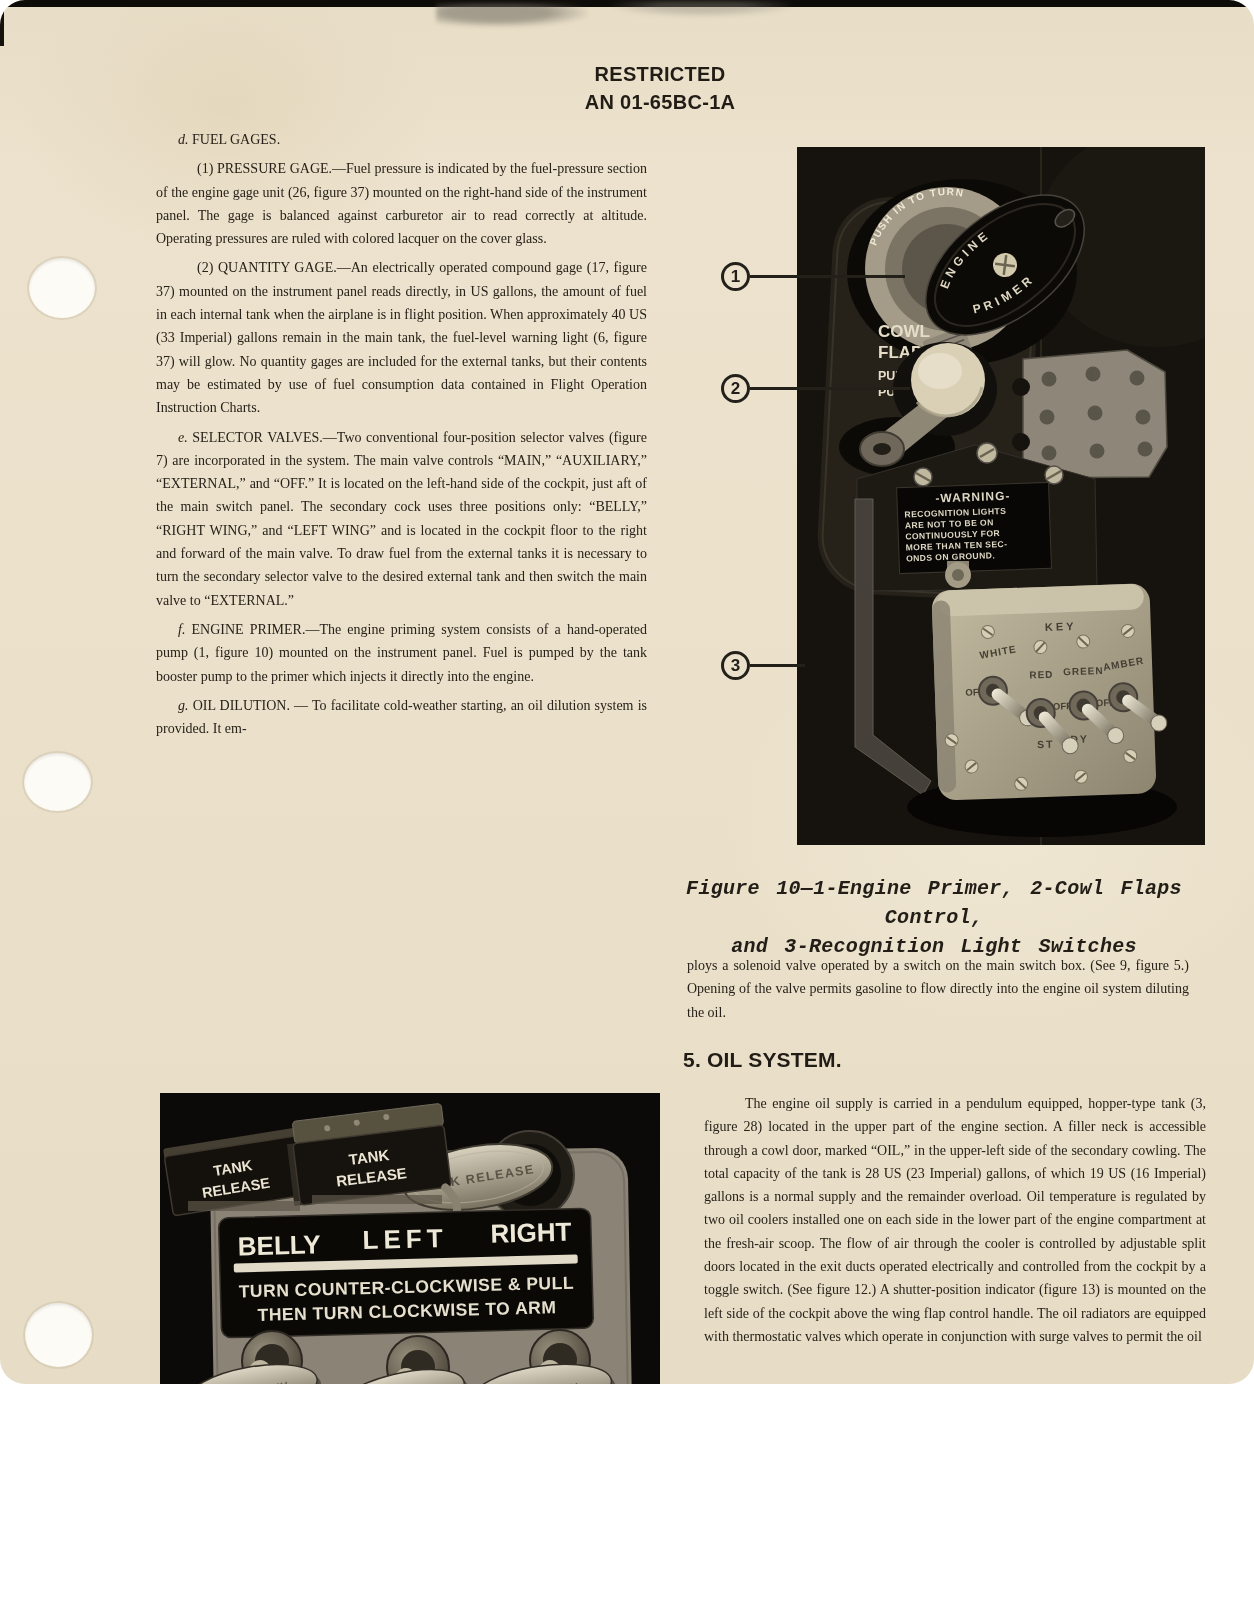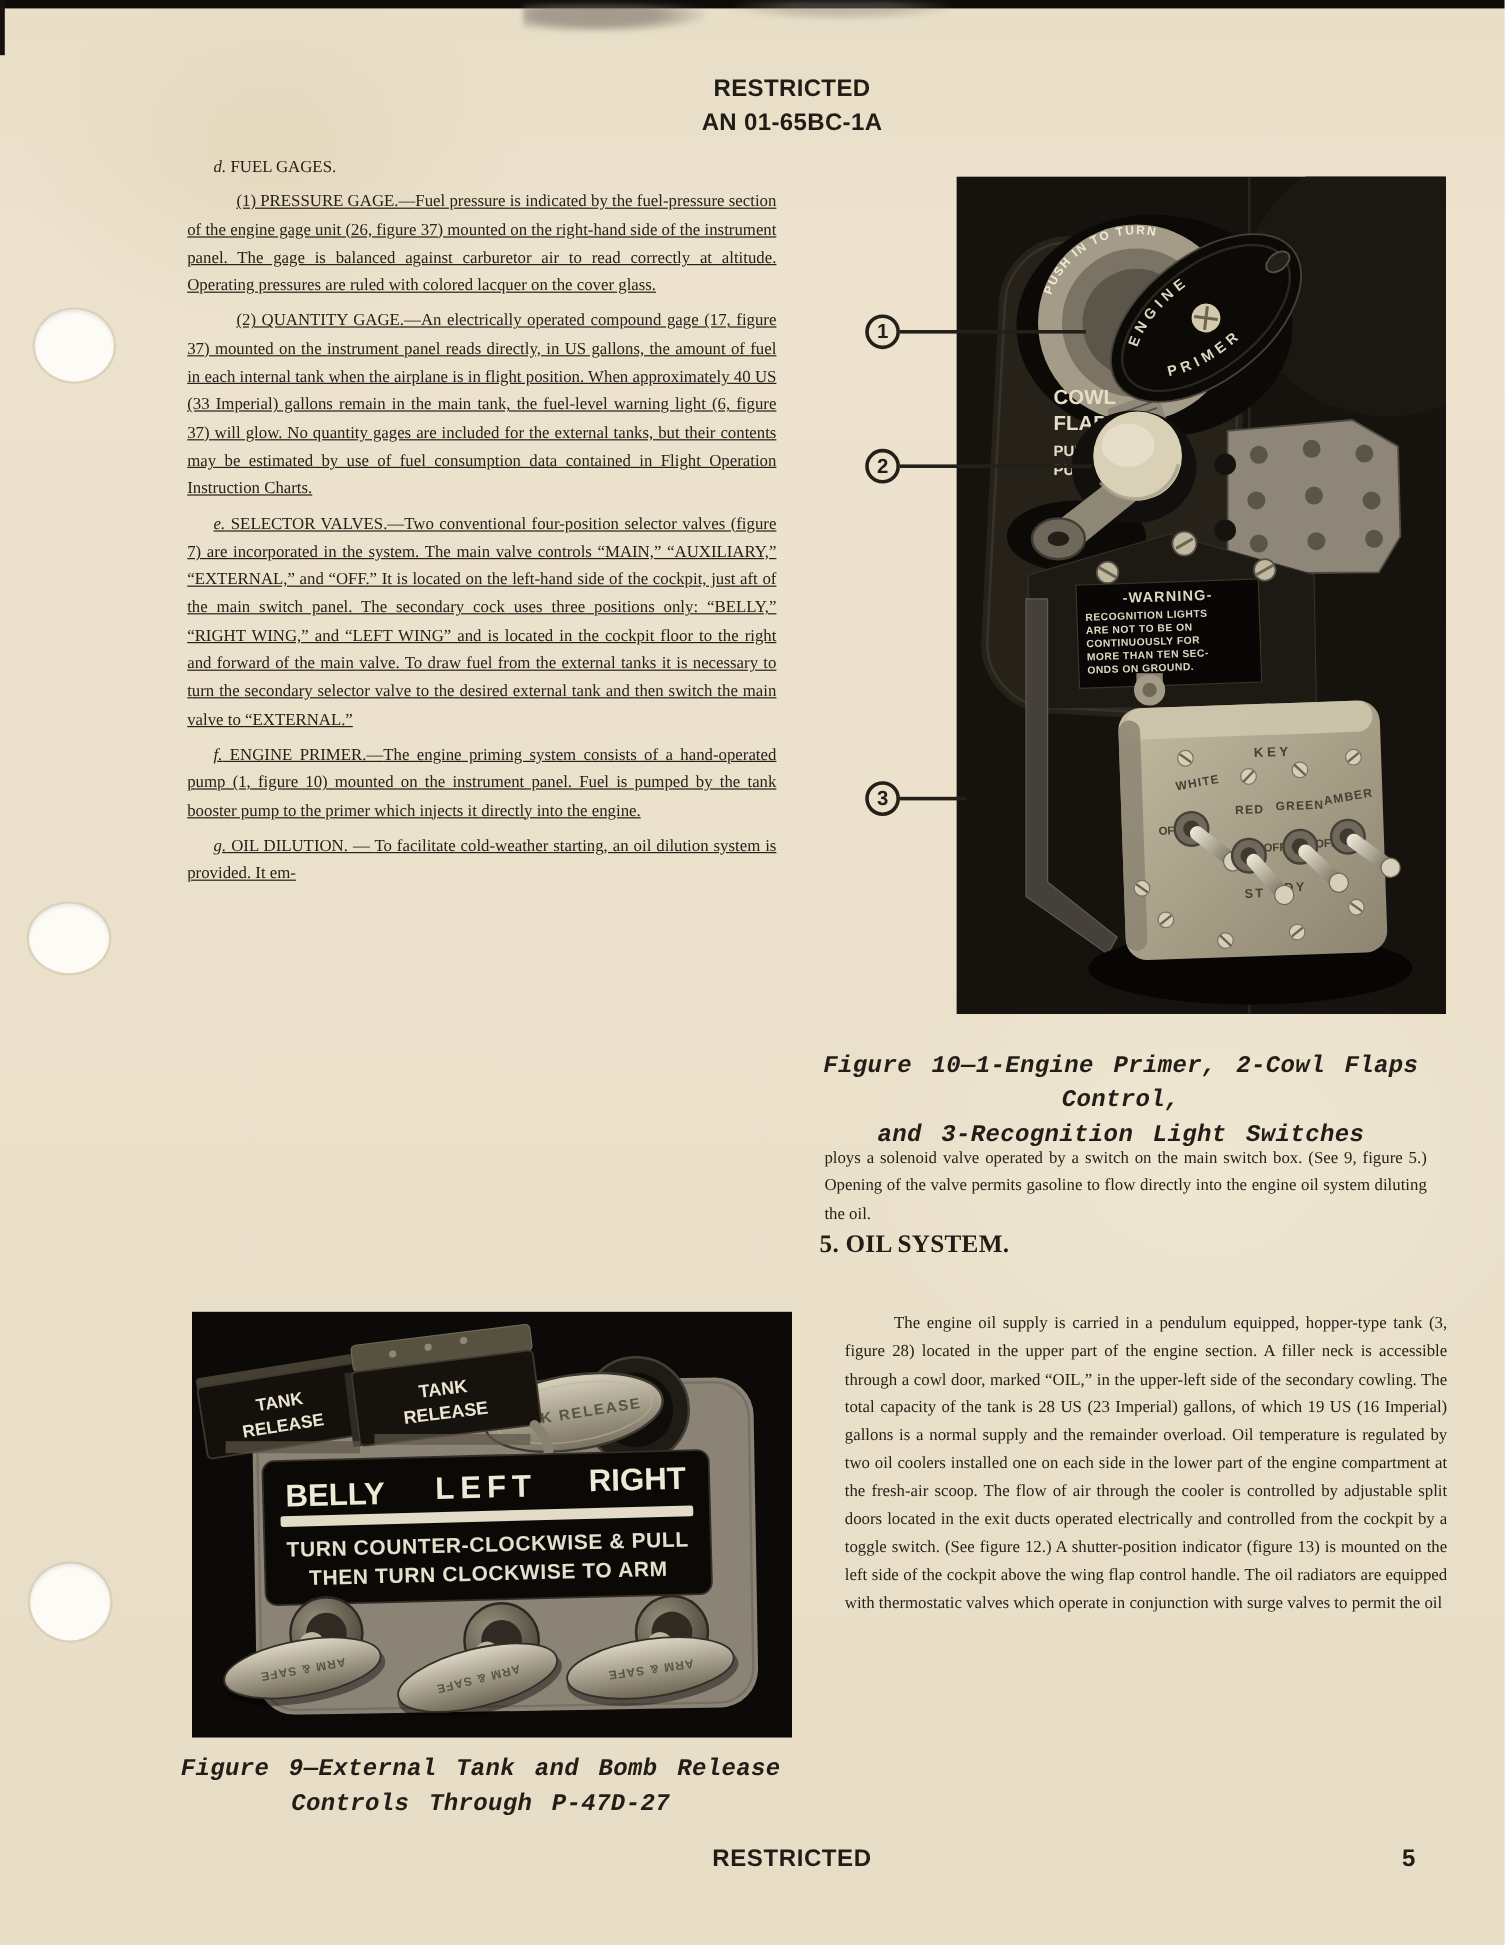--- a/index.html
+++ b/index.html
@@ -1,25 +1,26 @@
 <!DOCTYPE html>
 <html><head>
 <meta charset="utf-8">
 <style>
   html,body{margin:0;padding:0;}
   #page{
     position:relative;
-    width:1254px;height:1621px;
+    width:1254px;height:1384px;
     background:
       radial-gradient(ellipse 300px 200px at 18% 8%, rgba(210,190,150,0.25), transparent 70%),
       radial-gradient(ellipse 400px 300px at 80% 60%, rgba(255,250,235,0.25), transparent 70%),
       linear-gradient(180deg,#e8dec7 0%,#ece2cd 12%,#eae0ca 70%,#e7ddc6 100%);
     overflow:hidden;
     font-family:"Liberation Serif", serif;
     color:#272119;
+    border-radius:25px;
   }
   .topbar{position:absolute;left:0;top:0;width:1254px;height:7px;background:#0e0c09;}
   .leftedge{position:absolute;left:0;top:0;width:4px;height:46px;background:#15120e;}
   .smudge{position:absolute;filter:blur(2px);opacity:.55;}
   .smudge.s1{left:436px;top:3px;width:152px;height:24px;
     background:radial-gradient(ellipse at 40% 40%, #6b665c 0 40%, transparent 75%);}
   .smudge.s2{left:612px;top:1px;width:180px;height:16px;
     background:radial-gradient(ellipse at 50% 30%, #8a847a 0 35%, transparent 75%);opacity:.4;}
   .punch-hole{position:absolute;background:#fcfbf6;border-radius:50%;
     box-shadow:0 0 0 2px rgba(120,100,70,.12), inset 0 2px 3px rgba(0,0,0,.08);}
@@ -29,21 +30,21 @@
 
   .hdr{position:absolute;font-family:"Liberation Sans",sans-serif;font-weight:bold;
     font-size:20px;line-height:28px;color:#211c15;letter-spacing:.3px;}
   .hdr-center{left:480px;top:60px;width:360px;text-align:center;}
   .hdr-right{left:980px;top:60px;width:203px;text-align:right;}
 
   .col{position:absolute;width:500px;}
   .col-left{left:152px;top:124px;width:499px;}
   .body-para{font-size:14px;line-height:23.3px;text-align:justify;margin:4px;
     color:#272119;}
-  .mt{margin-top:6px;text-decoration:underline;}
+  .mt{margin-top:6px;}
   .indent-num{text-indent:41px;}
   .indent-letter{text-indent:22px;}
   .lead{font-style:italic;}
 
   .photo{position:absolute;display:block;}
   .fig10{left:797px;top:147px;}
   .fig9{left:160px;top:1093px;}
 
   .callout{position:absolute;width:29px;height:29px;border:3px solid #23201a;border-radius:50%;
     background:rgba(236,226,205,0.0);box-sizing:border-box;
@@ -51,21 +52,21 @@
     text-align:center;color:#23201a;}
   .callout-line{position:absolute;height:2.5px;background:#23201a;}
 
   .fig-caption{position:absolute;font-family:Liberation Mono, monospace;font-weight:bold;
     font-style:italic;font-size:20px;line-height:29px;text-align:center;color:#221e17;
     letter-spacing:.3px;word-spacing:4px;}
   .cap10{left:683px;top:874px;width:502px;}
   .cap9{left:148px;top:1460px;width:505px;}
 
   .rc-ploys{left:683px;top:950px;width:502px;position:absolute;}
-  .rc-head{position:absolute;left:683px;top:1024px;font-family:Liberation Serif, serif;
+  .rc-head{position:absolute;left:683px;top:1048px;font-family:Liberation Sans, sans-serif;
     font-weight:bold;font-size:21px;color:#211c15;letter-spacing:.2px;}
   .rc-oil{left:700px;top:1088px;width:502px;position:absolute;}
 
   .ftr{position:absolute;font-family:"Liberation Sans",sans-serif;font-weight:bold;
     font-size:20px;color:#211c15;letter-spacing:.5px;}
   .ftr-center{left:530px;top:1538px;width:260px;text-align:center;}
   .ftr-page{left:1120px;top:1538px;width:60px;text-align:right;}
 
   svg text{font-family:"Liberation Sans",sans-serif;}
 </style>

